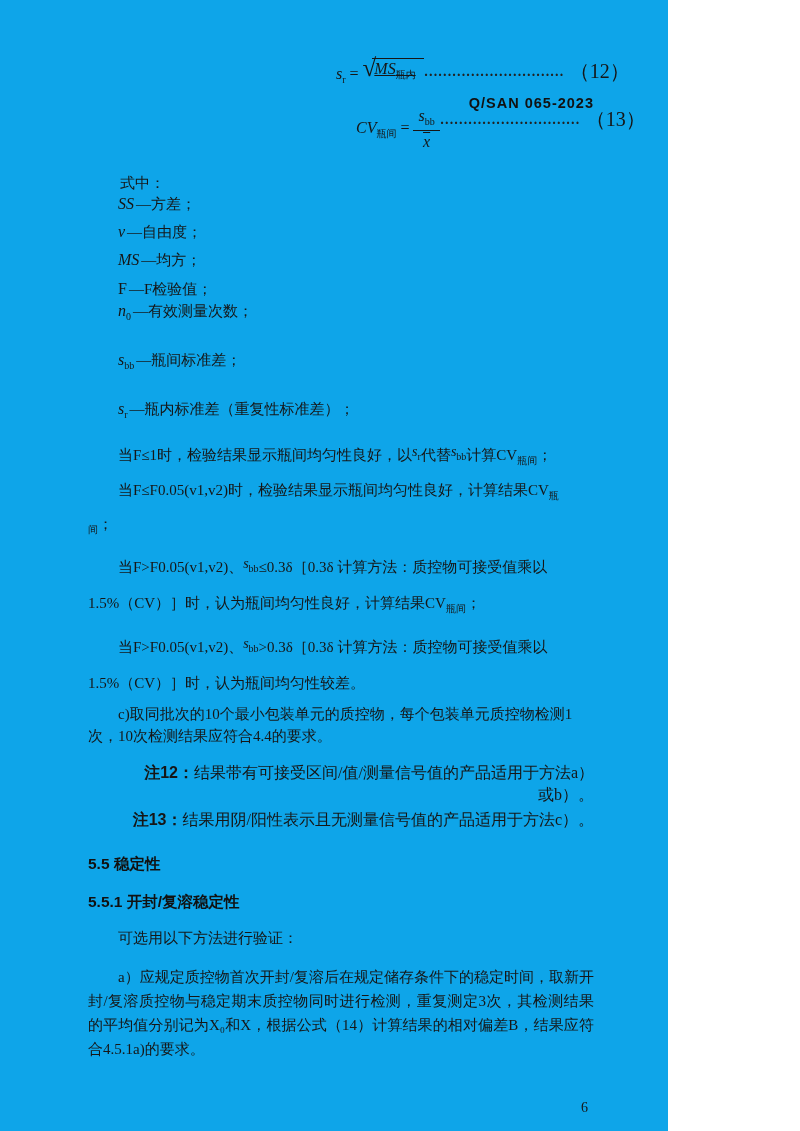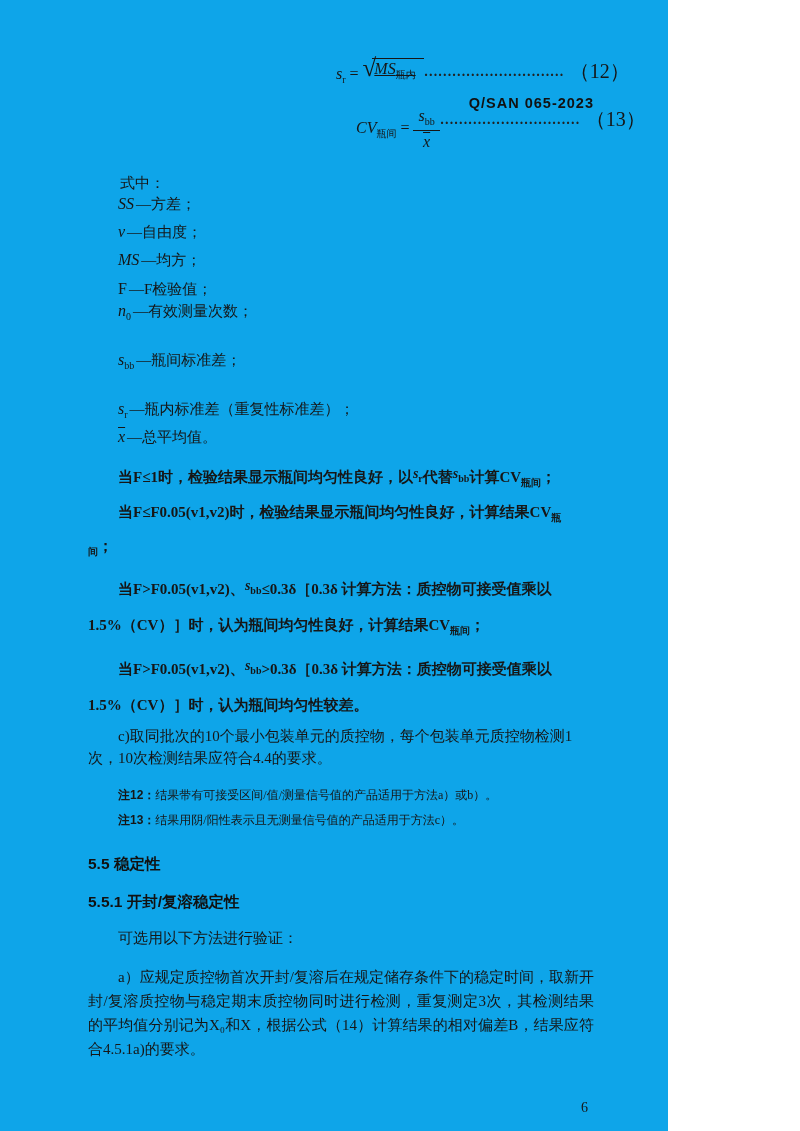--- a/index.html
+++ b/index.html
@@ -37,26 +37,26 @@
   .frac{display:inline-block;vertical-align:middle;text-align:center;line-height:1.25;}
   .frac .top{display:block;border-bottom:1.5px solid #161616;padding:0 5px 1px;}
   .frac .bot{display:block;padding-top:1px;}
   .ovl{text-decoration:overline;}
   
   .shizhong{margin:10px 0 0 32px;}
   .def-row{margin:0 0 0 30px;line-height:22px;}
   .def-row.glg{margin-top:21px;}
   .def-row .sym{font-size:16px;margin-right:2px;}
   
-  .fp{margin:15px 16px 0 0;line-height:29px;text-indent:2em;font-weight:bold;}
+  .fp{margin:15px 16px 0 0;line-height:29px;text-indent:2em;}
   .fp2{margin-top:1px;}
   .fp-multi{margin-top:8px;line-height:30px;}
   .raised{position:relative;top:-4px;font-size:14px;}
   .cpara{margin-top:5px;line-height:22px;text-indent:2em;}
-  .note{margin:3px 0 0 30px;line-height:22px;font-size:12px;}
+  .note{margin:3px 0 0 42px;line-height:22px;font-size:16px;text-align:right;}
   .note .nlabel{font-family:"Liberation Sans","DejaVu Sans",sans-serif;font-weight:bold;}
   .h2{margin:23px 0 0 0;font-family:Liberation Sans, sans-serif;font-weight:bold;font-size:15.5px;color:#111;}
   .h3{margin:17px 0 0 0;font-family:"Liberation Sans","DejaVu Sans",sans-serif;font-weight:bold;font-size:15.5px;color:#111;}
   .bpara{margin-top:13px;line-height:24px;text-indent:2em;}
   .apara{margin-top:1px;line-height:24px;text-indent:2em;text-align:justify;}
   .pageno{position:absolute;top:1100px;right:80px;font-size:14px;color:#161616;}
 </style>
 </head>
 <body>
 
@@ -110,23 +110,20 @@
   </div>
   <div class="def-row">
     <span class="sym"><i class="var">n</i><sub>0</sub></span><span>—有效测量次数；</span>
   </div>
   <div class="def-row glg">
     <span class="sym"><i class="var">s</i><sub>bb</sub></span><span>—瓶间标准差；</span>
   </div>
   <div class="def-row glg">
     <span class="sym"><i class="var">s</i><sub>r</sub></span><span>—瓶内标准差（重复性标准差）；</span>
   </div>
-  <div class="def-row">
-    <span class="sym"><i class="var ovl">x</i></span><span>—总平均值。</span>
-  </div>
 
   <p class="fp"><span>当F≤1时，检验结果显示瓶间均匀性良好，以</span><span class="raised"><i class="var">s</i><sub>r</sub></span><span>代替</span><span class="raised"><i class="var">s</i><sub>bb</sub></span><span>计算CV</span><sub>瓶间</sub><span>；</span></p>
 
   <p class="fp fp2"><span>当F≤F0.05(v1,v2)时，检验结果显示瓶间均匀性良好，计算结果CV</span><sub>瓶间</sub><span>；</span></p>
 
   <p class="fp fp-multi"><span>当F&gt;F0.05(v1,v2)、</span><span class="raised"><i class="var">s</i><sub>bb</sub></span><span>≤0.3δ［0.3δ 计算方法：质控物可接受值乘以1.5%（CV）］时，认为瓶间均匀性良好，计算结果CV</span><sub>瓶间</sub><span>；</span></p>
 
   <p class="fp fp-multi"><span>当F&gt;F0.05(v1,v2)、</span><span class="raised"><i class="var">s</i><sub>bb</sub></span><span>&gt;0.3δ［0.3δ 计算方法：质控物可接受值乘以1.5%（CV）］时，认为瓶间均匀性较差。</span></p>
 
   <p class="cpara">c)取同批次的10个最小包装单元的质控物，每个包装单元质控物检测1次，10次检测结果应符合4.4的要求。</p>

